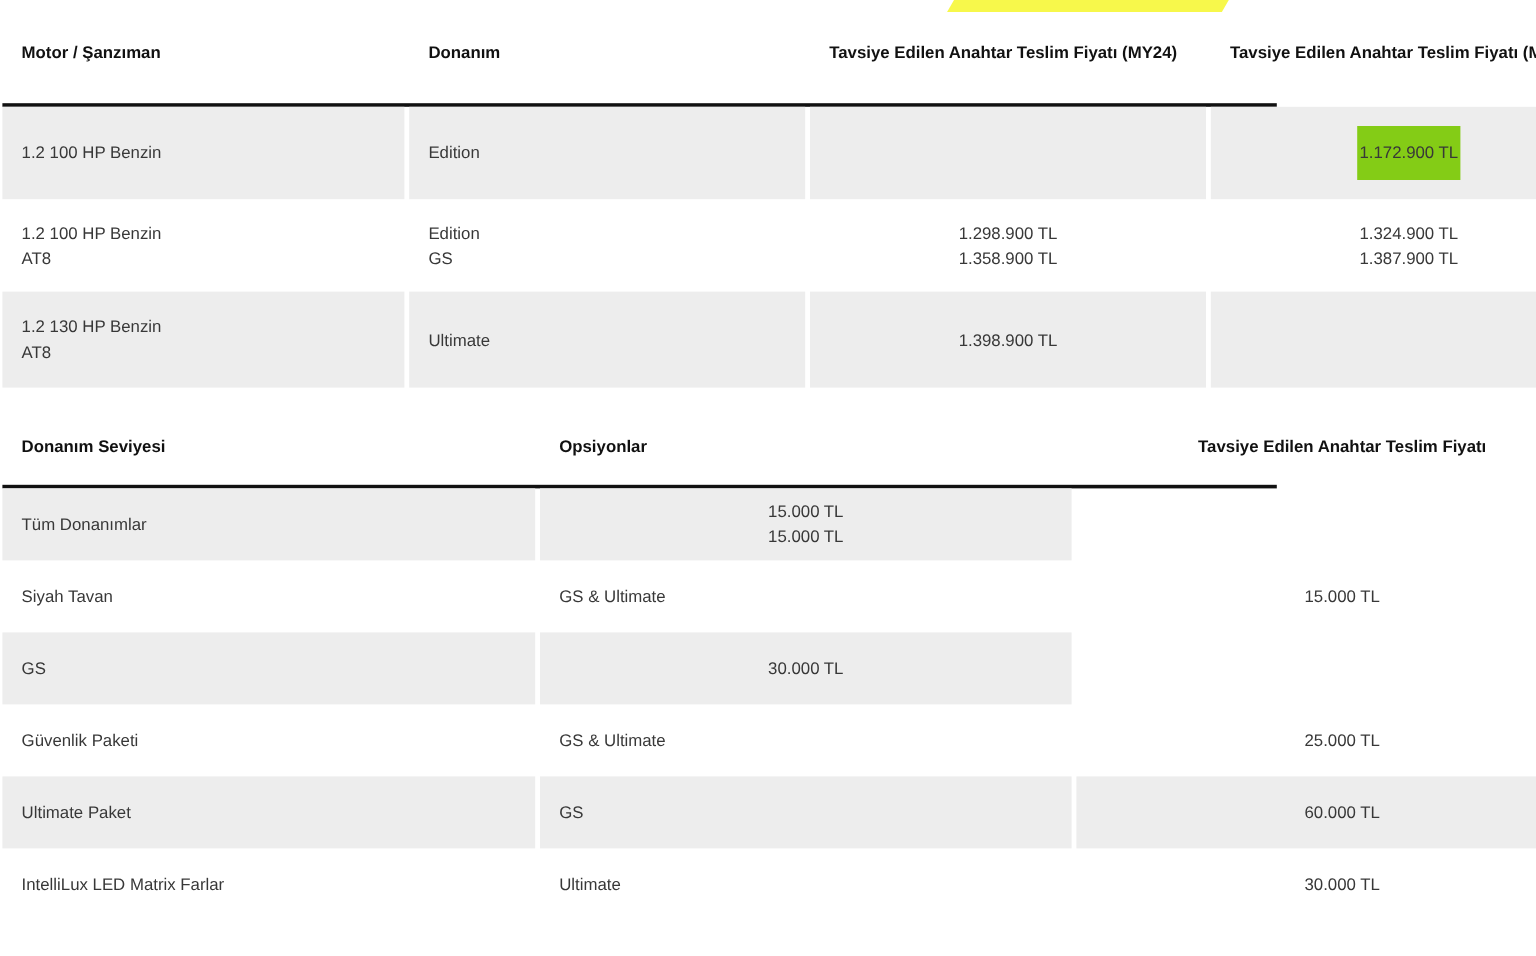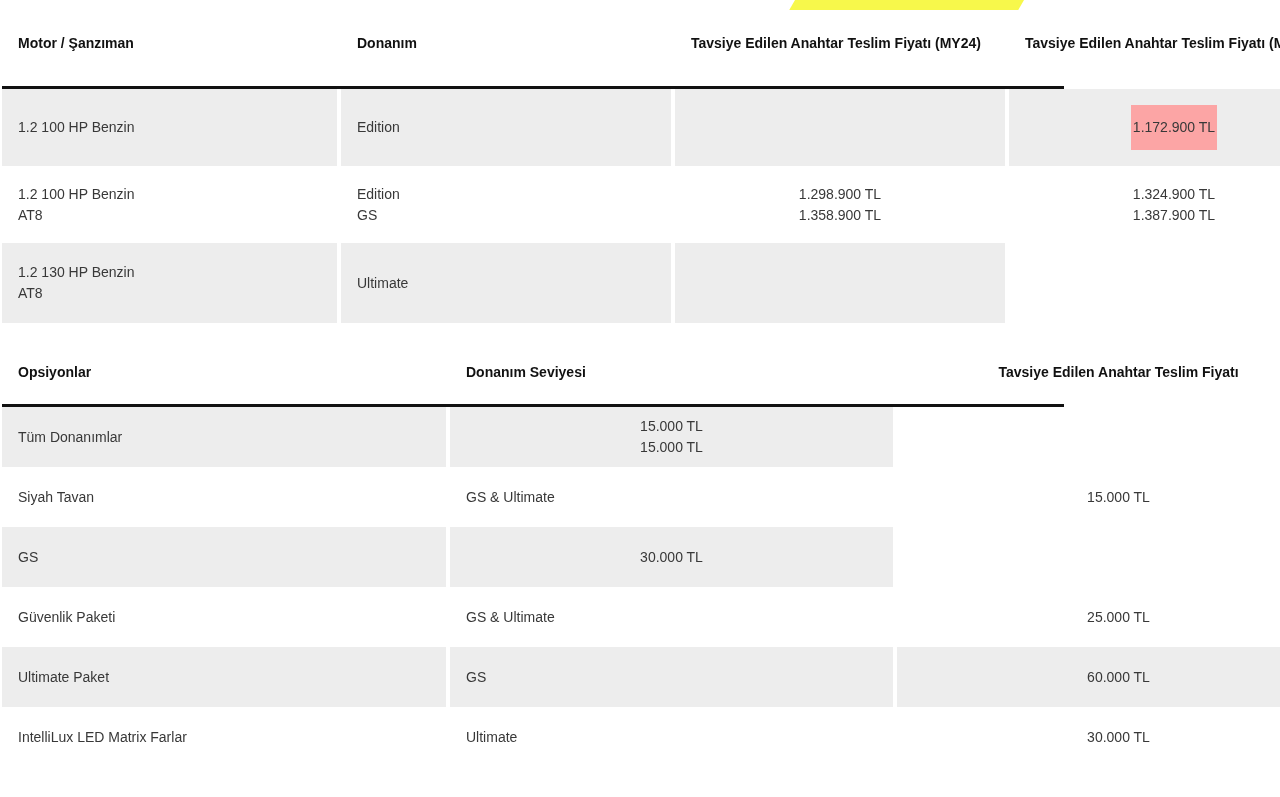--- a/index.html
+++ b/index.html
@@ -64,21 +64,21 @@
   .t1 .cell { min-height: 77px; }
   .t1 .trow:last-child .cell { min-height: 80px; }
   .t2 .cell { min-height: 60px; }
   .t2 .trow:first-child .cell { min-height: 79px; }
   .trow.gray .cell { background: #ededed; }
   .cell.price { align-items: center; text-align: center; }
 
   .t2 { margin-top: 17px; }
 
   .sel {
-    background: #fca5a5;
+    background: #84cc16;
     padding: 12px 2px;
   }
 </style>
 </head>
 <body>
 
 <div class="page">
 
   <div class="yellow-bar"></div>
 
@@ -130,30 +130,33 @@
     </div>
 
     <div class="trow t1-grid gray">
       <div class="cell">
         <span>1.2 130 HP Benzin</span>
         <span>AT8</span>
       </div>
       <div class="cell">
         <span>Ultimate</span>
       </div>
+      <div class="cell price">
+        <span>1.398.900 TL</span>
+      </div>
       <div class="cell price"></div>
     </div>
 
   </section>
 
   <section class="tbl t2">
 
     <div class="thead t2-grid">
+      <div class="th">Donanım Seviyesi</div>
       <div class="th">Opsiyonlar</div>
-      <div class="th">Donanım Seviyesi</div>
       <div class="th center">Tavsiye Edilen Anahtar Teslim Fiyatı</div>
     </div>
 
     <div class="trow t2-grid gray">
       <div class="cell">
         <span>Tüm Donanımlar</span>
       </div>
       <div class="cell price">
         <span>15.000 TL</span>
         <span>15.000 TL</span>

